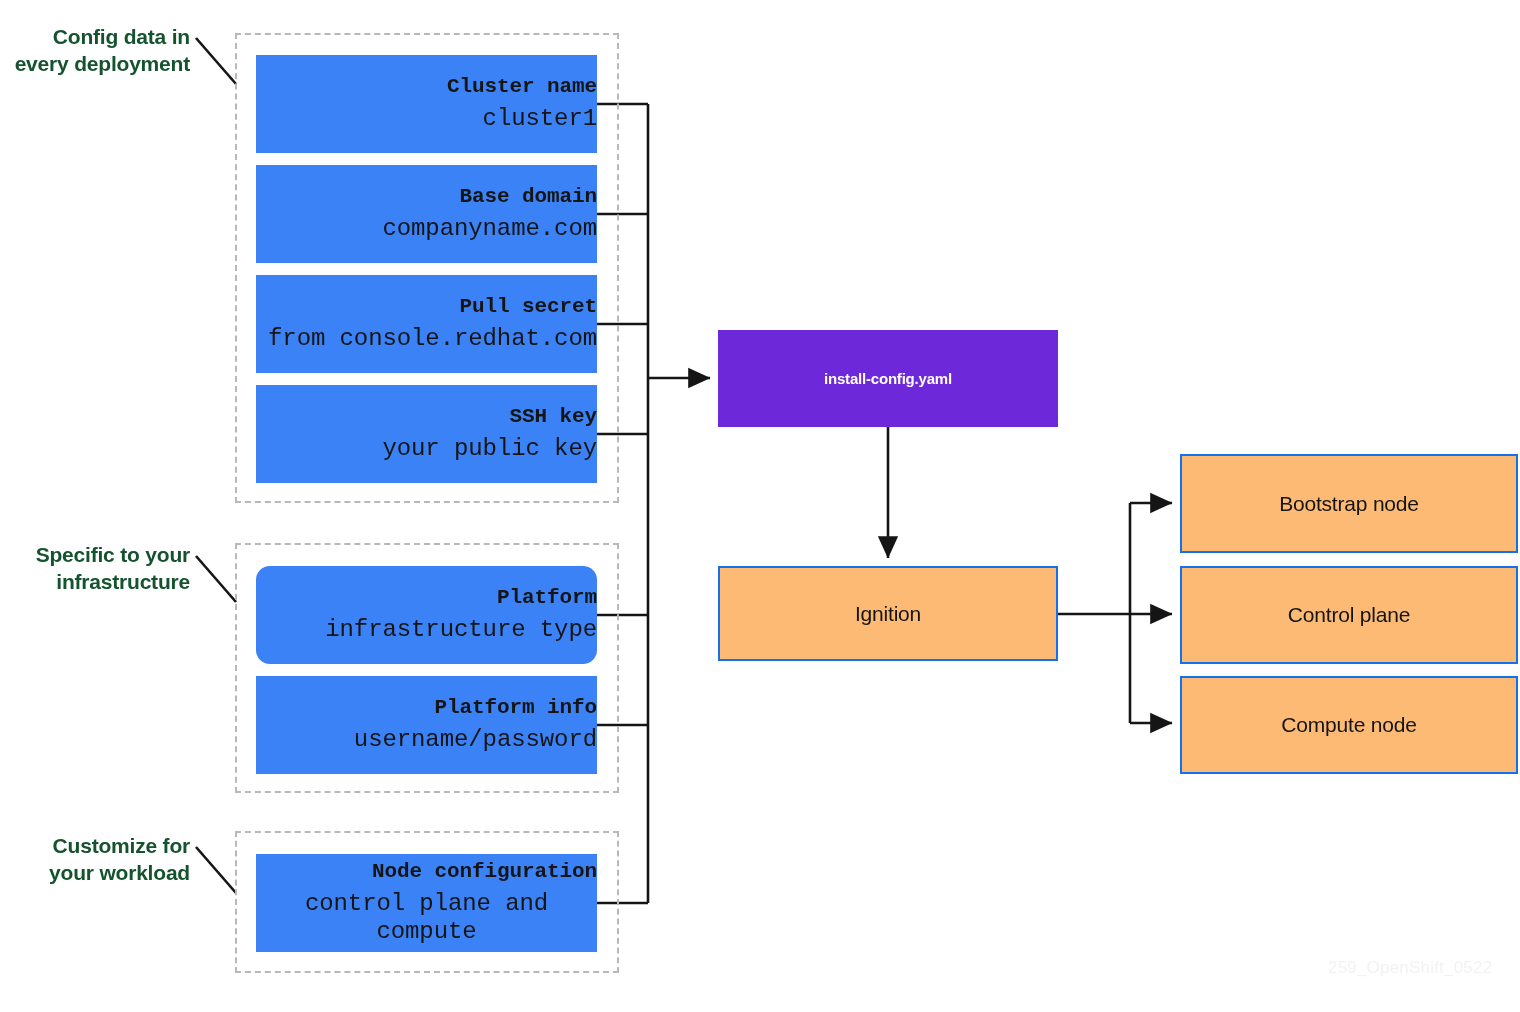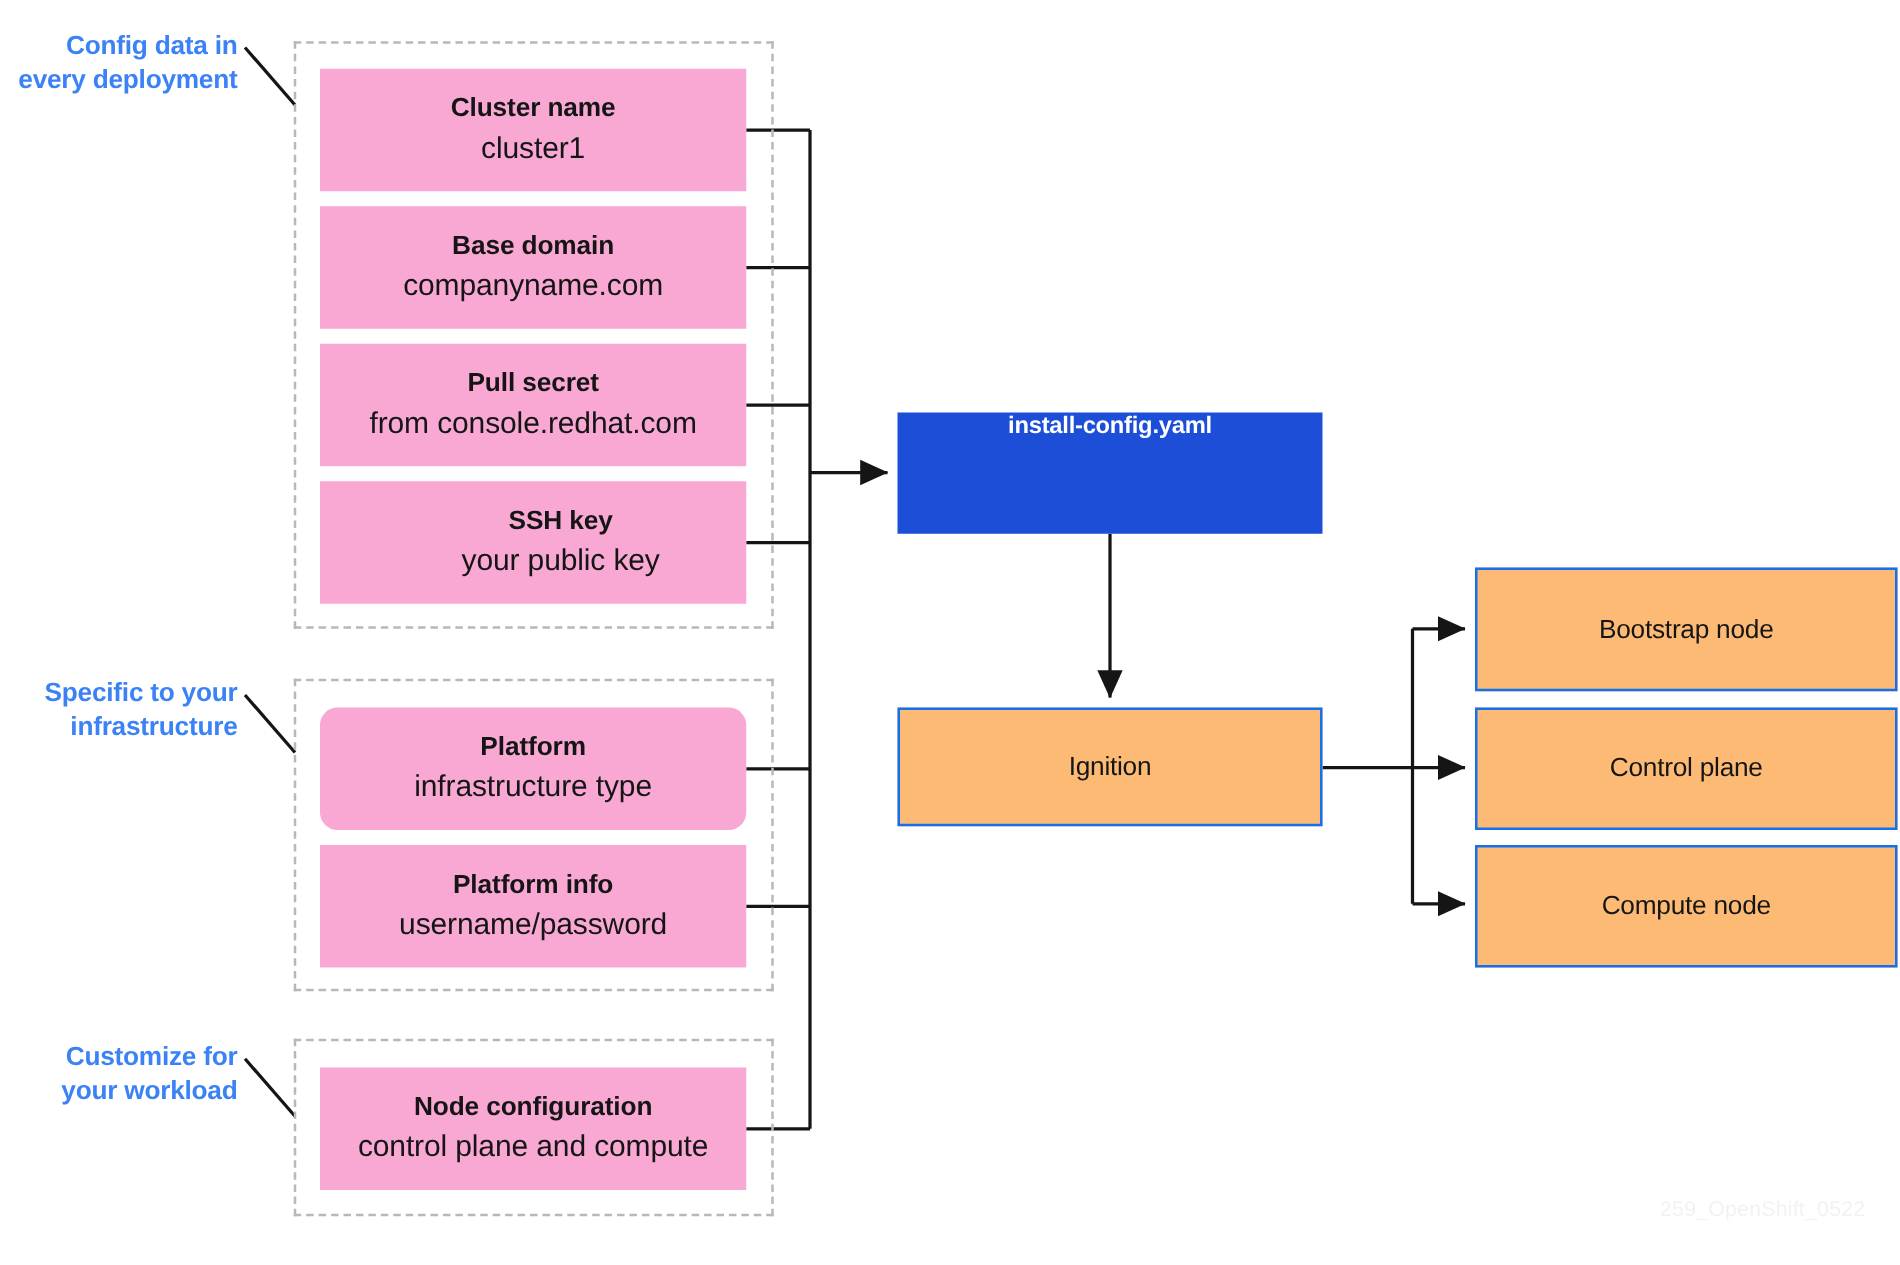--- a/index.html
+++ b/index.html
@@ -34,63 +34,65 @@
   .group-box {
     position: absolute;
     border: 2px dashed #b8b8b8;
     box-sizing: border-box;
     background: transparent;
   }
 
   
   .config-card {
     position: absolute;
-    background: #f9a8d4;
+    background: #3b82f6;
     box-sizing: border-box;
     display: flex;
     flex-direction: column;
-    align-items: center;
+    align-items: flex-end;
     justify-content: center;
     text-align: center;
     line-height: 1.18;
+    font-family: Liberation Mono, monospace;
   }
   .config-card .card-title {
     font-size: 21px;
     font-weight: bold;
     color: #151515;
     letter-spacing: -0.1px;
   }
   .config-card .card-sub {
     font-size: 24px;
     font-weight: normal;
     color: #151515;
     margin-top: 5px;
     letter-spacing: -0.1px;
   }
 
   
   .annot {
     position: absolute;
     font-size: 21px;
     font-weight: bold;
-    color: #3b82f6;
+    color: #14532d;
     line-height: 1.28;
     text-align: right;
     letter-spacing: -0.2px;
   }
 
   
   .blue-solid {
     position: absolute;
-    background: #1d4ed8;
+    background: #6d28d9;
     color: #ffffff;
     box-sizing: border-box;
     display: flex;
+    align-items: center;
     justify-content: center;
-    font-size: 19px;
+    font-size: 15px;
     font-weight: bold;
     letter-spacing: -0.2px;
   }
 
   
   .blue-outline {
     position: absolute;
     background: #fdba74;
     border: 2px solid #1570ef;
     box-sizing: border-box;

